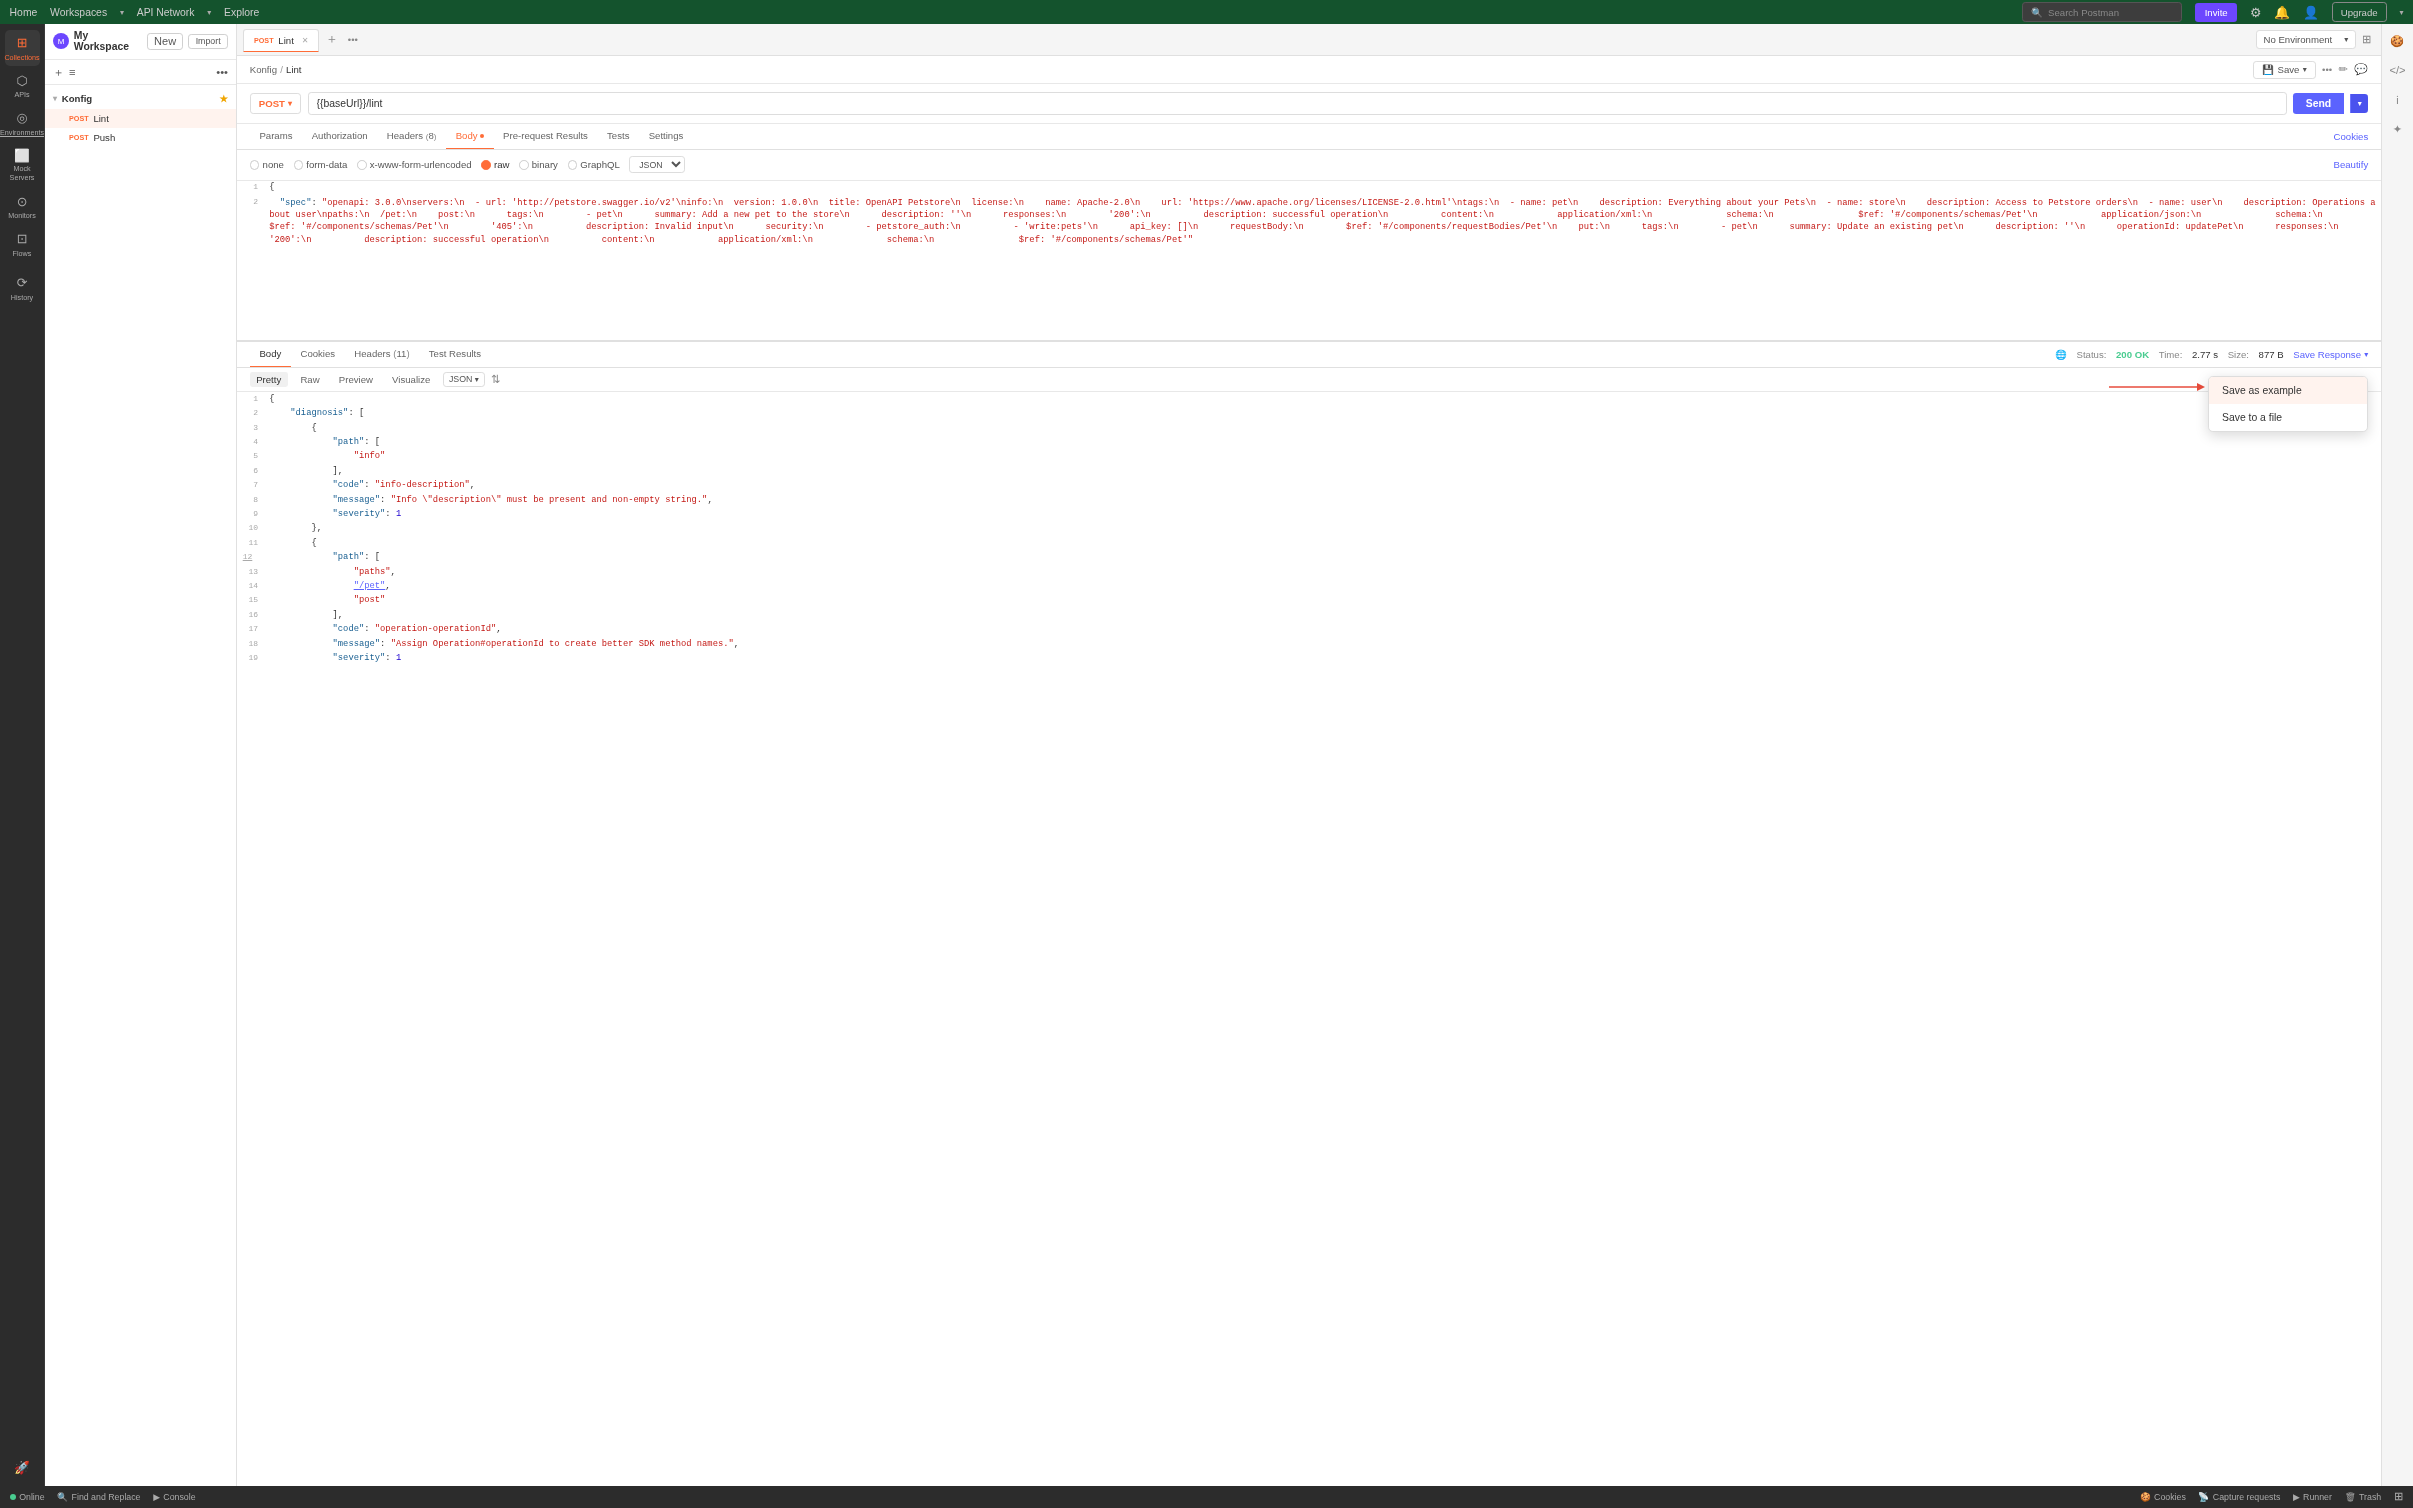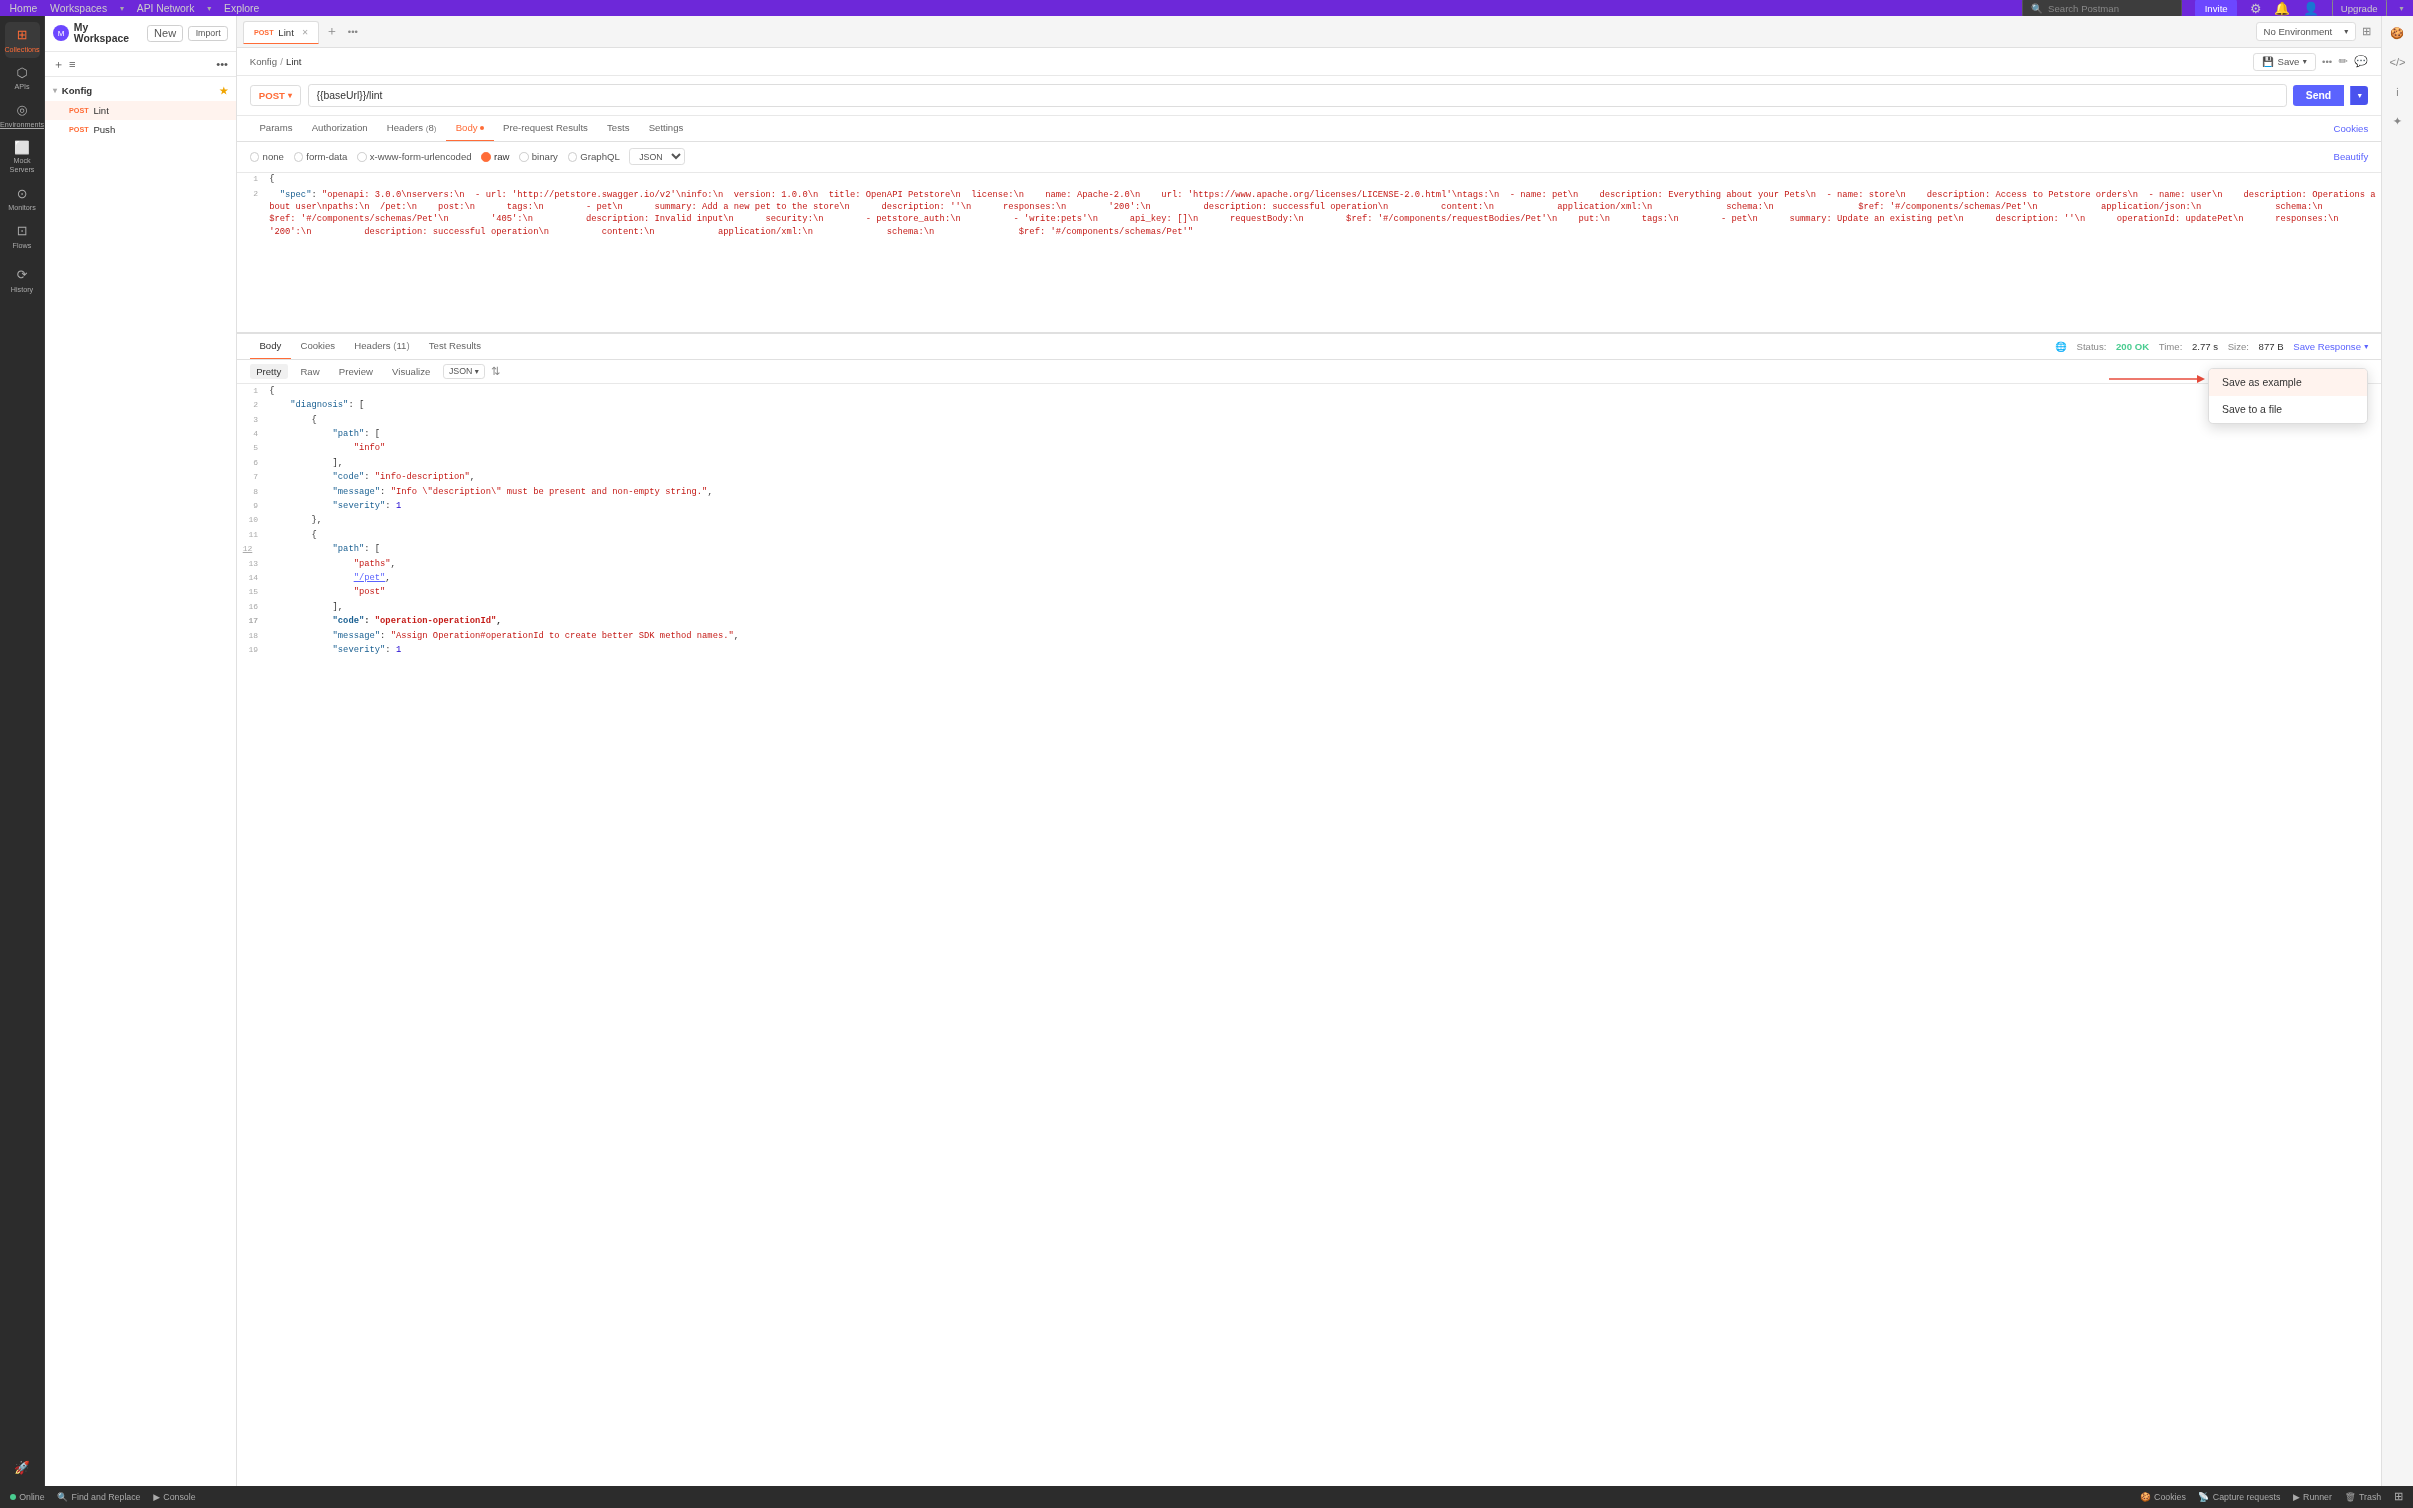--- a/index.html
+++ b/index.html
@@ -2,21 +2,21 @@
 <html style="font-size:12.8px"><head>
   <meta charset="utf-8">
   <style>
     * { box-sizing: border-box; margin: 0; padding: 0; }
     body { font-family: -apple-system, BlinkMacSystemFont, 'Segoe UI', sans-serif; font-size: 9.6px; background: #f0f0f0; color: #333; height: 100vh; display: flex; flex-direction: column; overflow: hidden; }
     .code-line { display: flex; min-height: 14.4px; }
   </style>
 </head>
 <body>
 
-<nav style="display:flex;align-items:center;background:#6d28d9;color:#ccc;height:16px;padding:0 9.6px;gap:12.8px;flex-shrink:0;">
+<nav style="display:flex;align-items:center;background:#14532d;color:#ccc;height:24px;padding:0 9.6px;gap:12.8px;flex-shrink:0;">
   <span style="font-size:10.4px;cursor:pointer;color:#ccc;">Home</span>
   <span style="font-size:10.4px;cursor:pointer;color:#ccc;display:flex;align-items:center;gap:2.4px;">Workspaces</span>
   <span style="color:#aaa;font-size:8px;">▾</span>
   <span style="font-size:10.4px;cursor:pointer;color:#ccc;display:flex;align-items:center;gap:2.4px;">API Network</span>
   <span style="color:#aaa;font-size:8px;">▾</span>
   <span style="font-size:10.4px;cursor:pointer;color:#ccc;">Explore</span>
   <div style="flex:1;"></div>
   <div style="background:#3d3d3d;border:0.8px solid #555;border-radius:3.2px;padding:3.2px 8px;color:#ccc;font-size:9.6px;width:160px;display:flex;align-items:center;gap:4.8px;cursor:pointer;">
     <span>🔍</span>
     <span style="color:#888;">Search Postman</span>
@@ -301,21 +301,21 @@
           <span style="flex:1;white-space:pre;padding:1.6px 3.2px;">                <span style="color:#5b63fe;text-decoration:underline;cursor:pointer;">"/pet"</span>,</span>
         </div>
         <div style="display:flex;min-height:14.4px;">
           <span style="width:29px;text-align:right;padding-right:8px;color:#aaa;user-select:none;flex-shrink:0;font-size:8px;padding-top:1.6px;">15</span>
           <span style="flex:1;white-space:pre;padding:1.6px 3.2px;">                <span style="color:#c41a16;">"post"</span></span>
         </div>
         <div style="display:flex;min-height:14.4px;">
           <span style="width:29px;text-align:right;padding-right:8px;color:#aaa;user-select:none;flex-shrink:0;font-size:8px;padding-top:1.6px;">16</span>
           <span style="flex:1;white-space:pre;padding:1.6px 3.2px;">            ],</span>
         </div>
-        <div style="display:flex;min-height:14.4px;font-weight:bold;">
+        <div style="display:flex;min-height:14.4px;">
           <span style="width:29px;text-align:right;padding-right:8px;color:#aaa;user-select:none;flex-shrink:0;font-size:8px;padding-top:1.6px;">17</span>
           <span style="flex:1;white-space:pre;padding:1.6px 3.2px;">            <span style="color:#195f91;">"code"</span>: <span style="color:#c41a16;">"operation-operationId"</span>,</span>
         </div>
         <div style="display:flex;min-height:14.4px;">
           <span style="width:29px;text-align:right;padding-right:8px;color:#aaa;user-select:none;flex-shrink:0;font-size:8px;padding-top:1.6px;">18</span>
           <span style="flex:1;white-space:pre;padding:1.6px 3.2px;">            <span style="color:#195f91;">"message"</span>: <span style="color:#c41a16;">"Assign Operation#operationId to create better SDK method names."</span>,</span>
         </div>
         <div style="display:flex;min-height:14.4px;">
           <span style="width:29px;text-align:right;padding-right:8px;color:#aaa;user-select:none;flex-shrink:0;font-size:8px;padding-top:1.6px;">19</span>
           <span style="flex:1;white-space:pre;padding:1.6px 3.2px;">            <span style="color:#195f91;">"severity"</span>: <span style="color:#1c00cf;">1</span></span>

